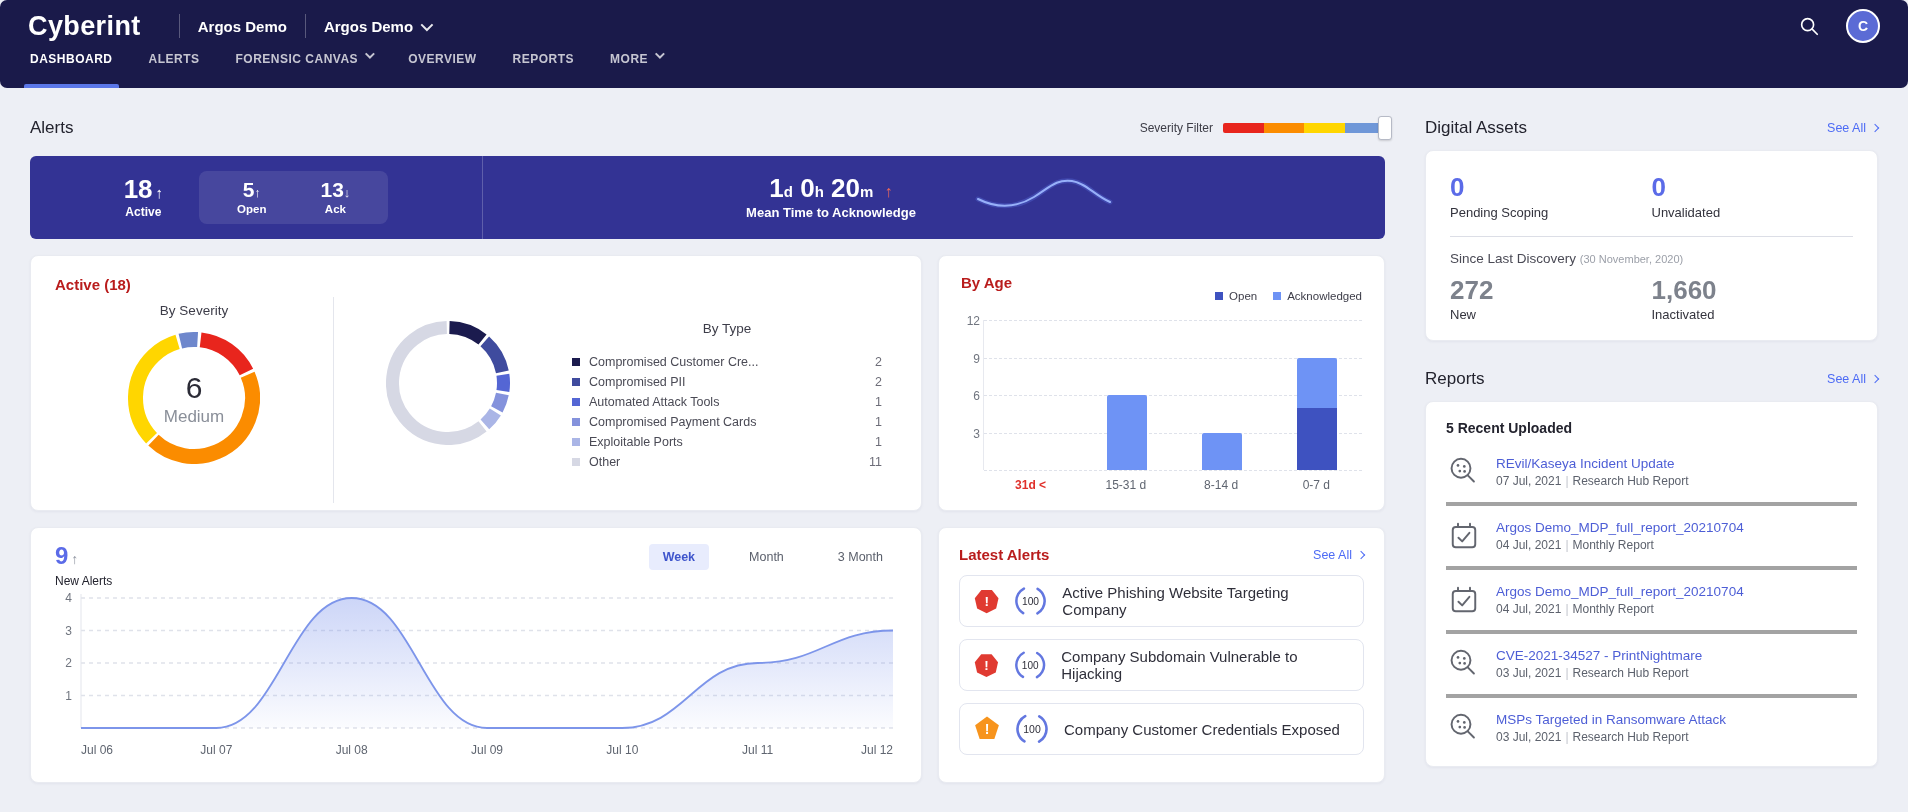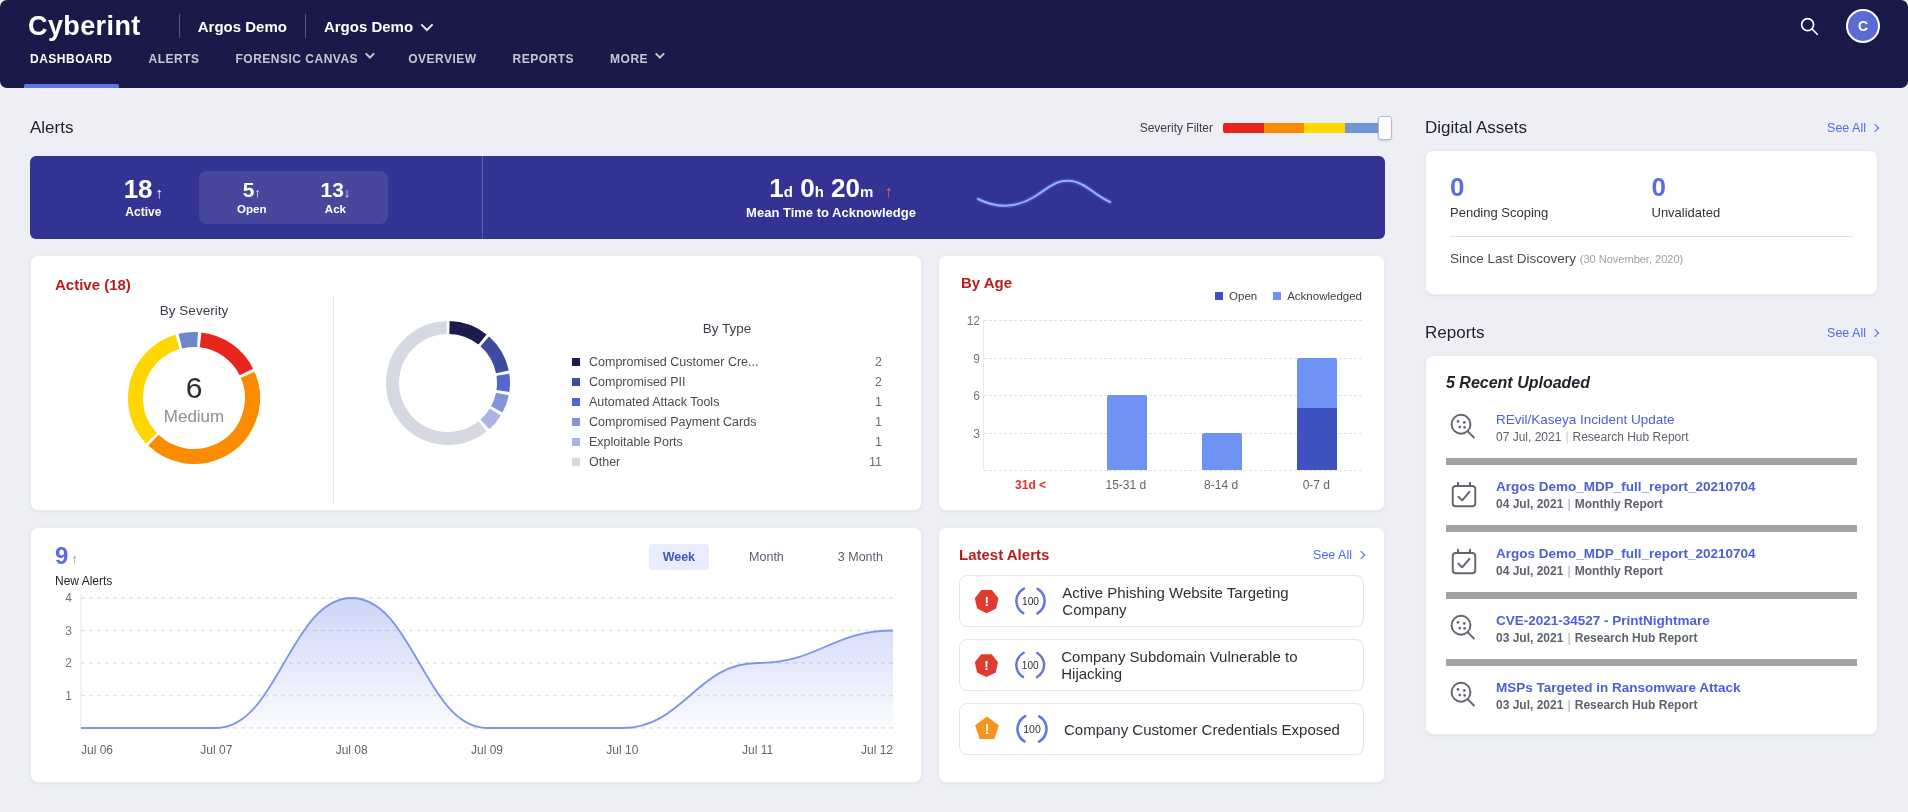--- a/index.html
+++ b/index.html
@@ -111,23 +111,23 @@
   .da-cell { width:50%; }
   .da-val { font-size:26px; font-weight:700; line-height:1.1; }
   .da-val.blue { color:#5b6be8; }
   .da-val.gray { color:#7d828c; }
   .da-lab { font-size:13px; color:#33333d; margin-top:3px; }
   .da-hr { border:none; border-top:1px solid #dcdee6; margin:16px 0 14px; }
   .da-since { font-size:13.5px; color:#4a4a55; margin-bottom:10px; }
   .da-since .dt { font-size:11px; color:#9b9fa8; }
 
   .rp-card { background:#fff; border-radius:8px; border:1px solid #e9ebf1; box-shadow:0 1px 3px rgba(25,25,70,.05); padding:18px 20px 8px; margin-top:6px; }
-  .rp-heading { font-size:16px; font-weight:700; color:#23232e; margin-bottom:6px;font-style:italic; }
+  .rp-heading { font-size:14px; font-weight:700; color:#23232e; margin-bottom:6px; }
   .rp-item { display:flex; align-items:center; gap:14px; padding:12px 0; cursor:pointer; }
-  .rp-item + .rp-item { border-top:7px solid #a3a3a3;font-weight:bold; }
+  .rp-item + .rp-item { border-top:4px solid #a3a3a3; }
   .rp-texts { min-width:0; }
   .rp-link { font-size:13.5px; color:#4d5ed6; white-space:nowrap; }
   .rp-sub { font-size:12px; color:#5d626d; margin-top:3px; }
   .rp-sub .pipe { color:#c3c6ce; margin:0 4px; }
 </style>
 </head>
 <body>
 
 <div class="app">
 
@@ -446,20 +446,30 @@
           <div class="da-cell">
             <div class="da-val blue">0</div>
             <div class="da-lab">Unvalidated</div>
           </div>
         </div>
         <hr class="da-hr">
         <div class="da-since">
           <span>Since Last Discovery</span>
           <span class="dt">(30 November, 2020)</span>
         </div>
+        <div class="da-grid">
+          <div class="da-cell">
+            <div class="da-val gray">272</div>
+            <div class="da-lab">New</div>
+          </div>
+          <div class="da-cell">
+            <div class="da-val gray">1,660</div>
+            <div class="da-lab">Inactivated</div>
+          </div>
+        </div>
       </div>
 
       <div class="side-head" style="margin-top:22px">
         <div class="side-title">Reports</div>
         <div class="see-all">
           <span>See All</span>
           <span class="chev"></span>
         </div>
       </div>
 

